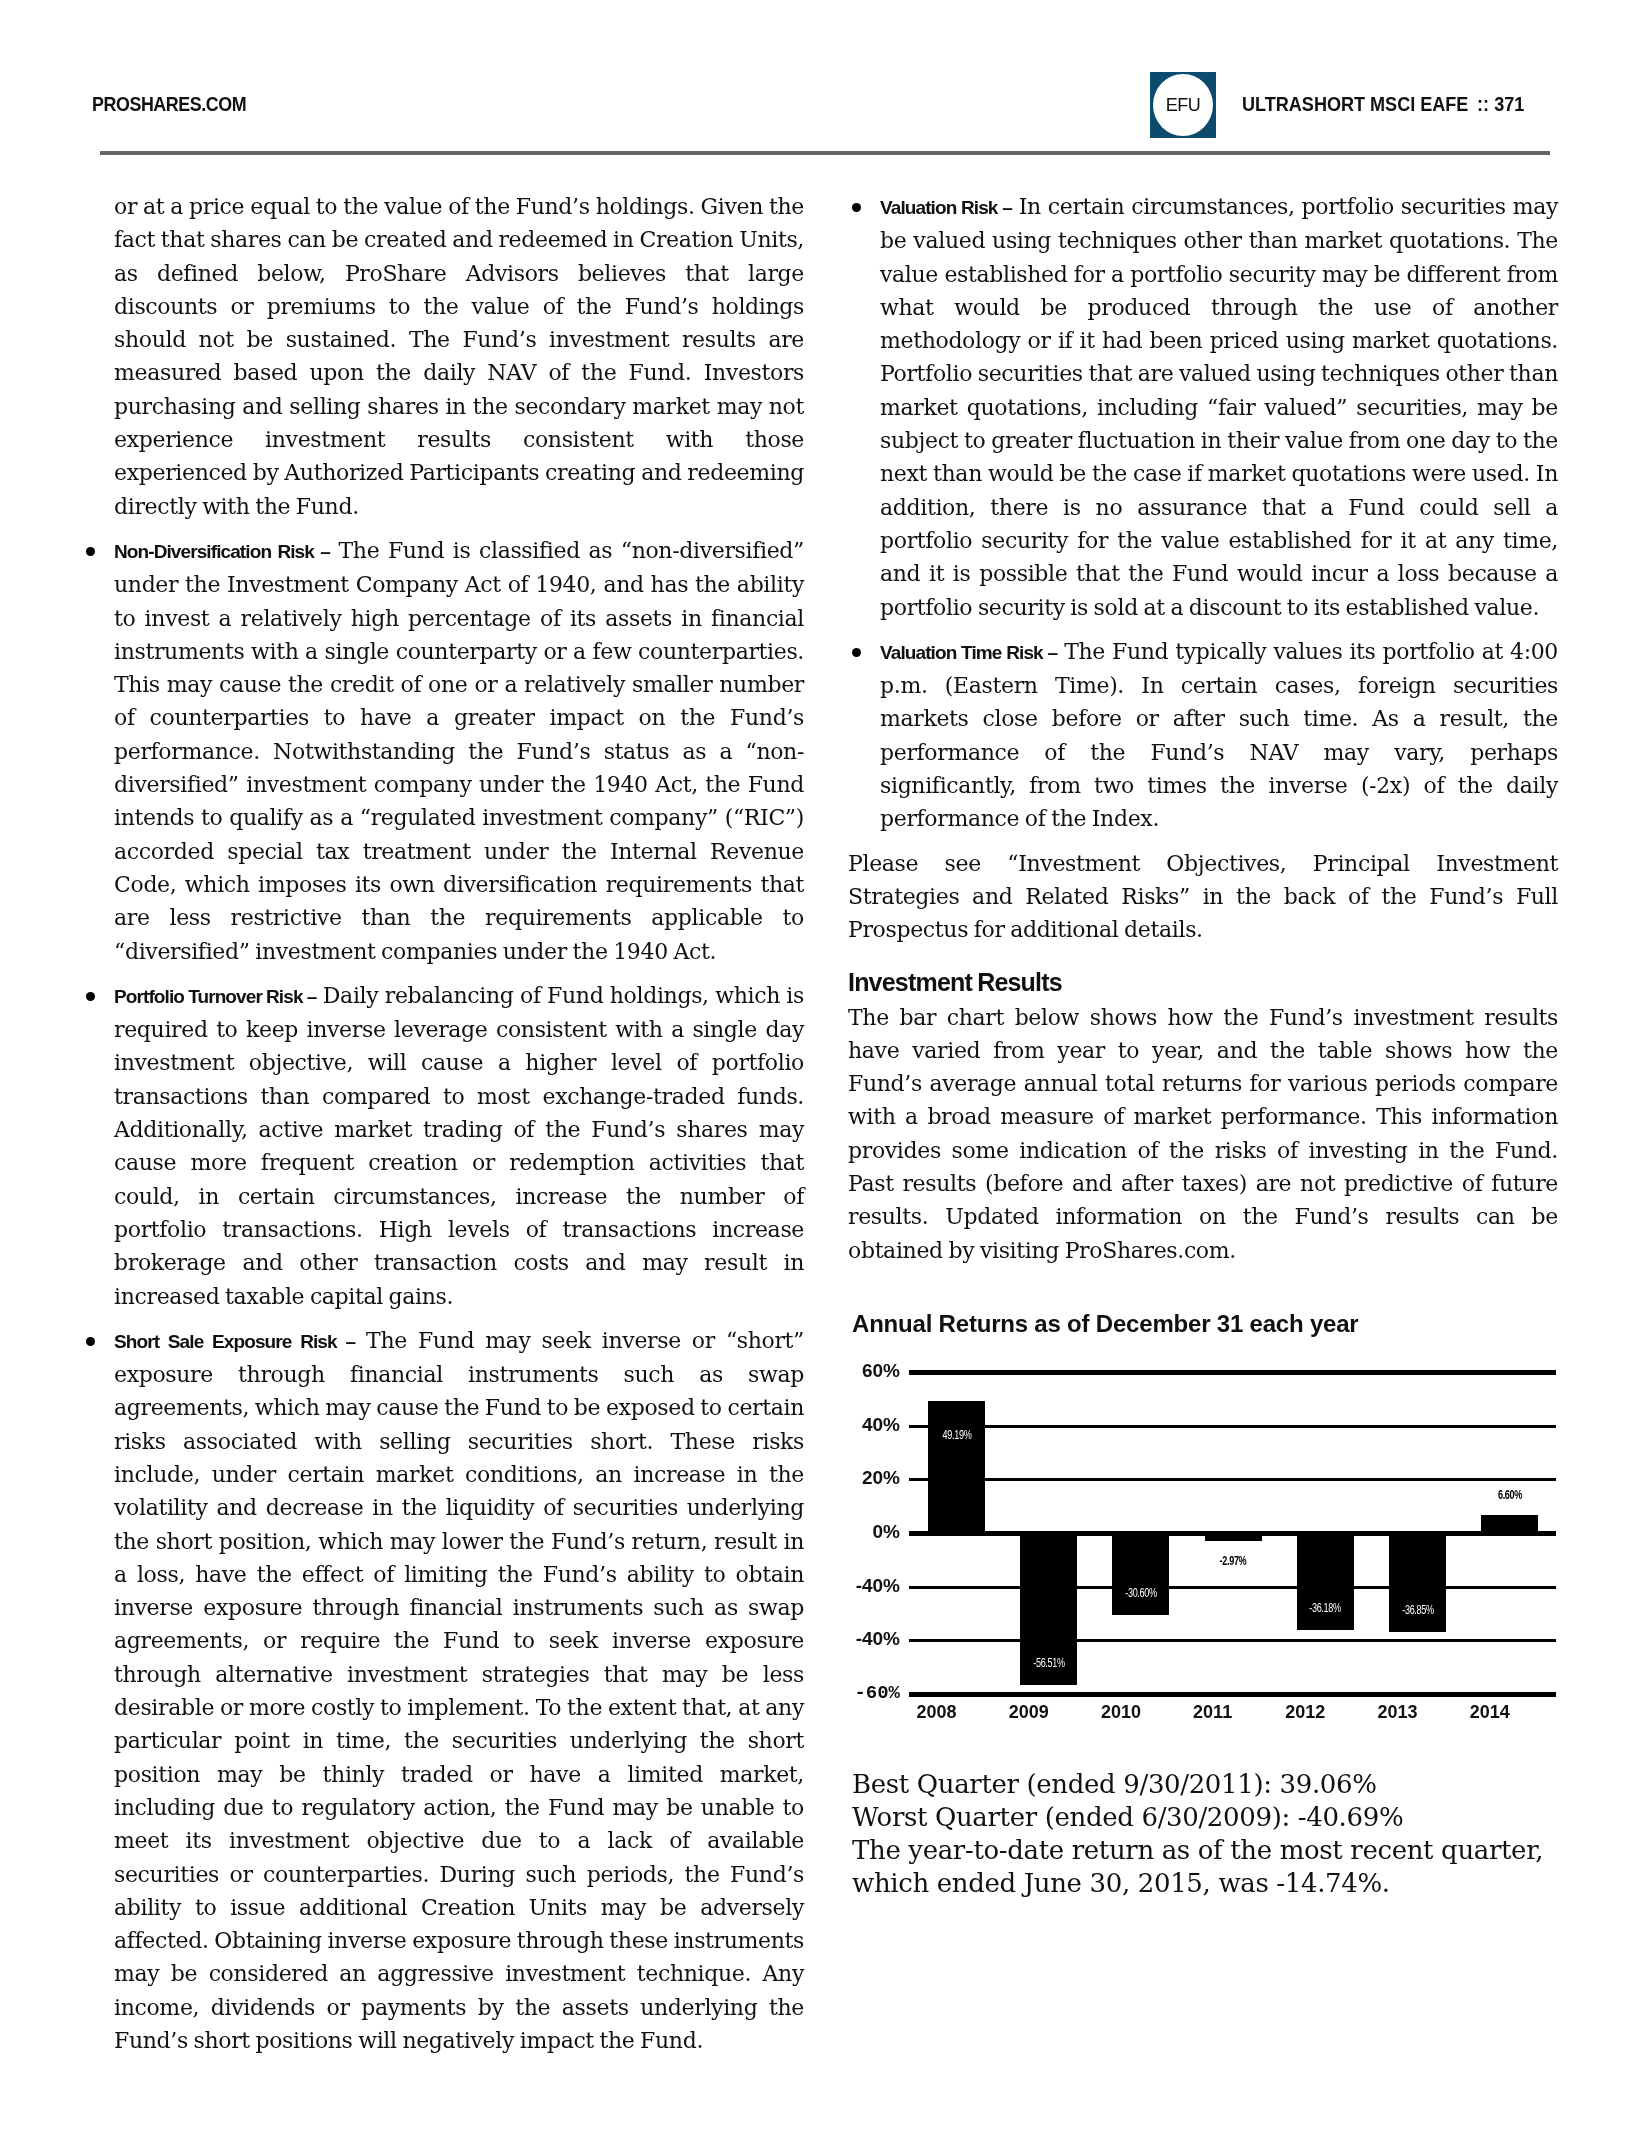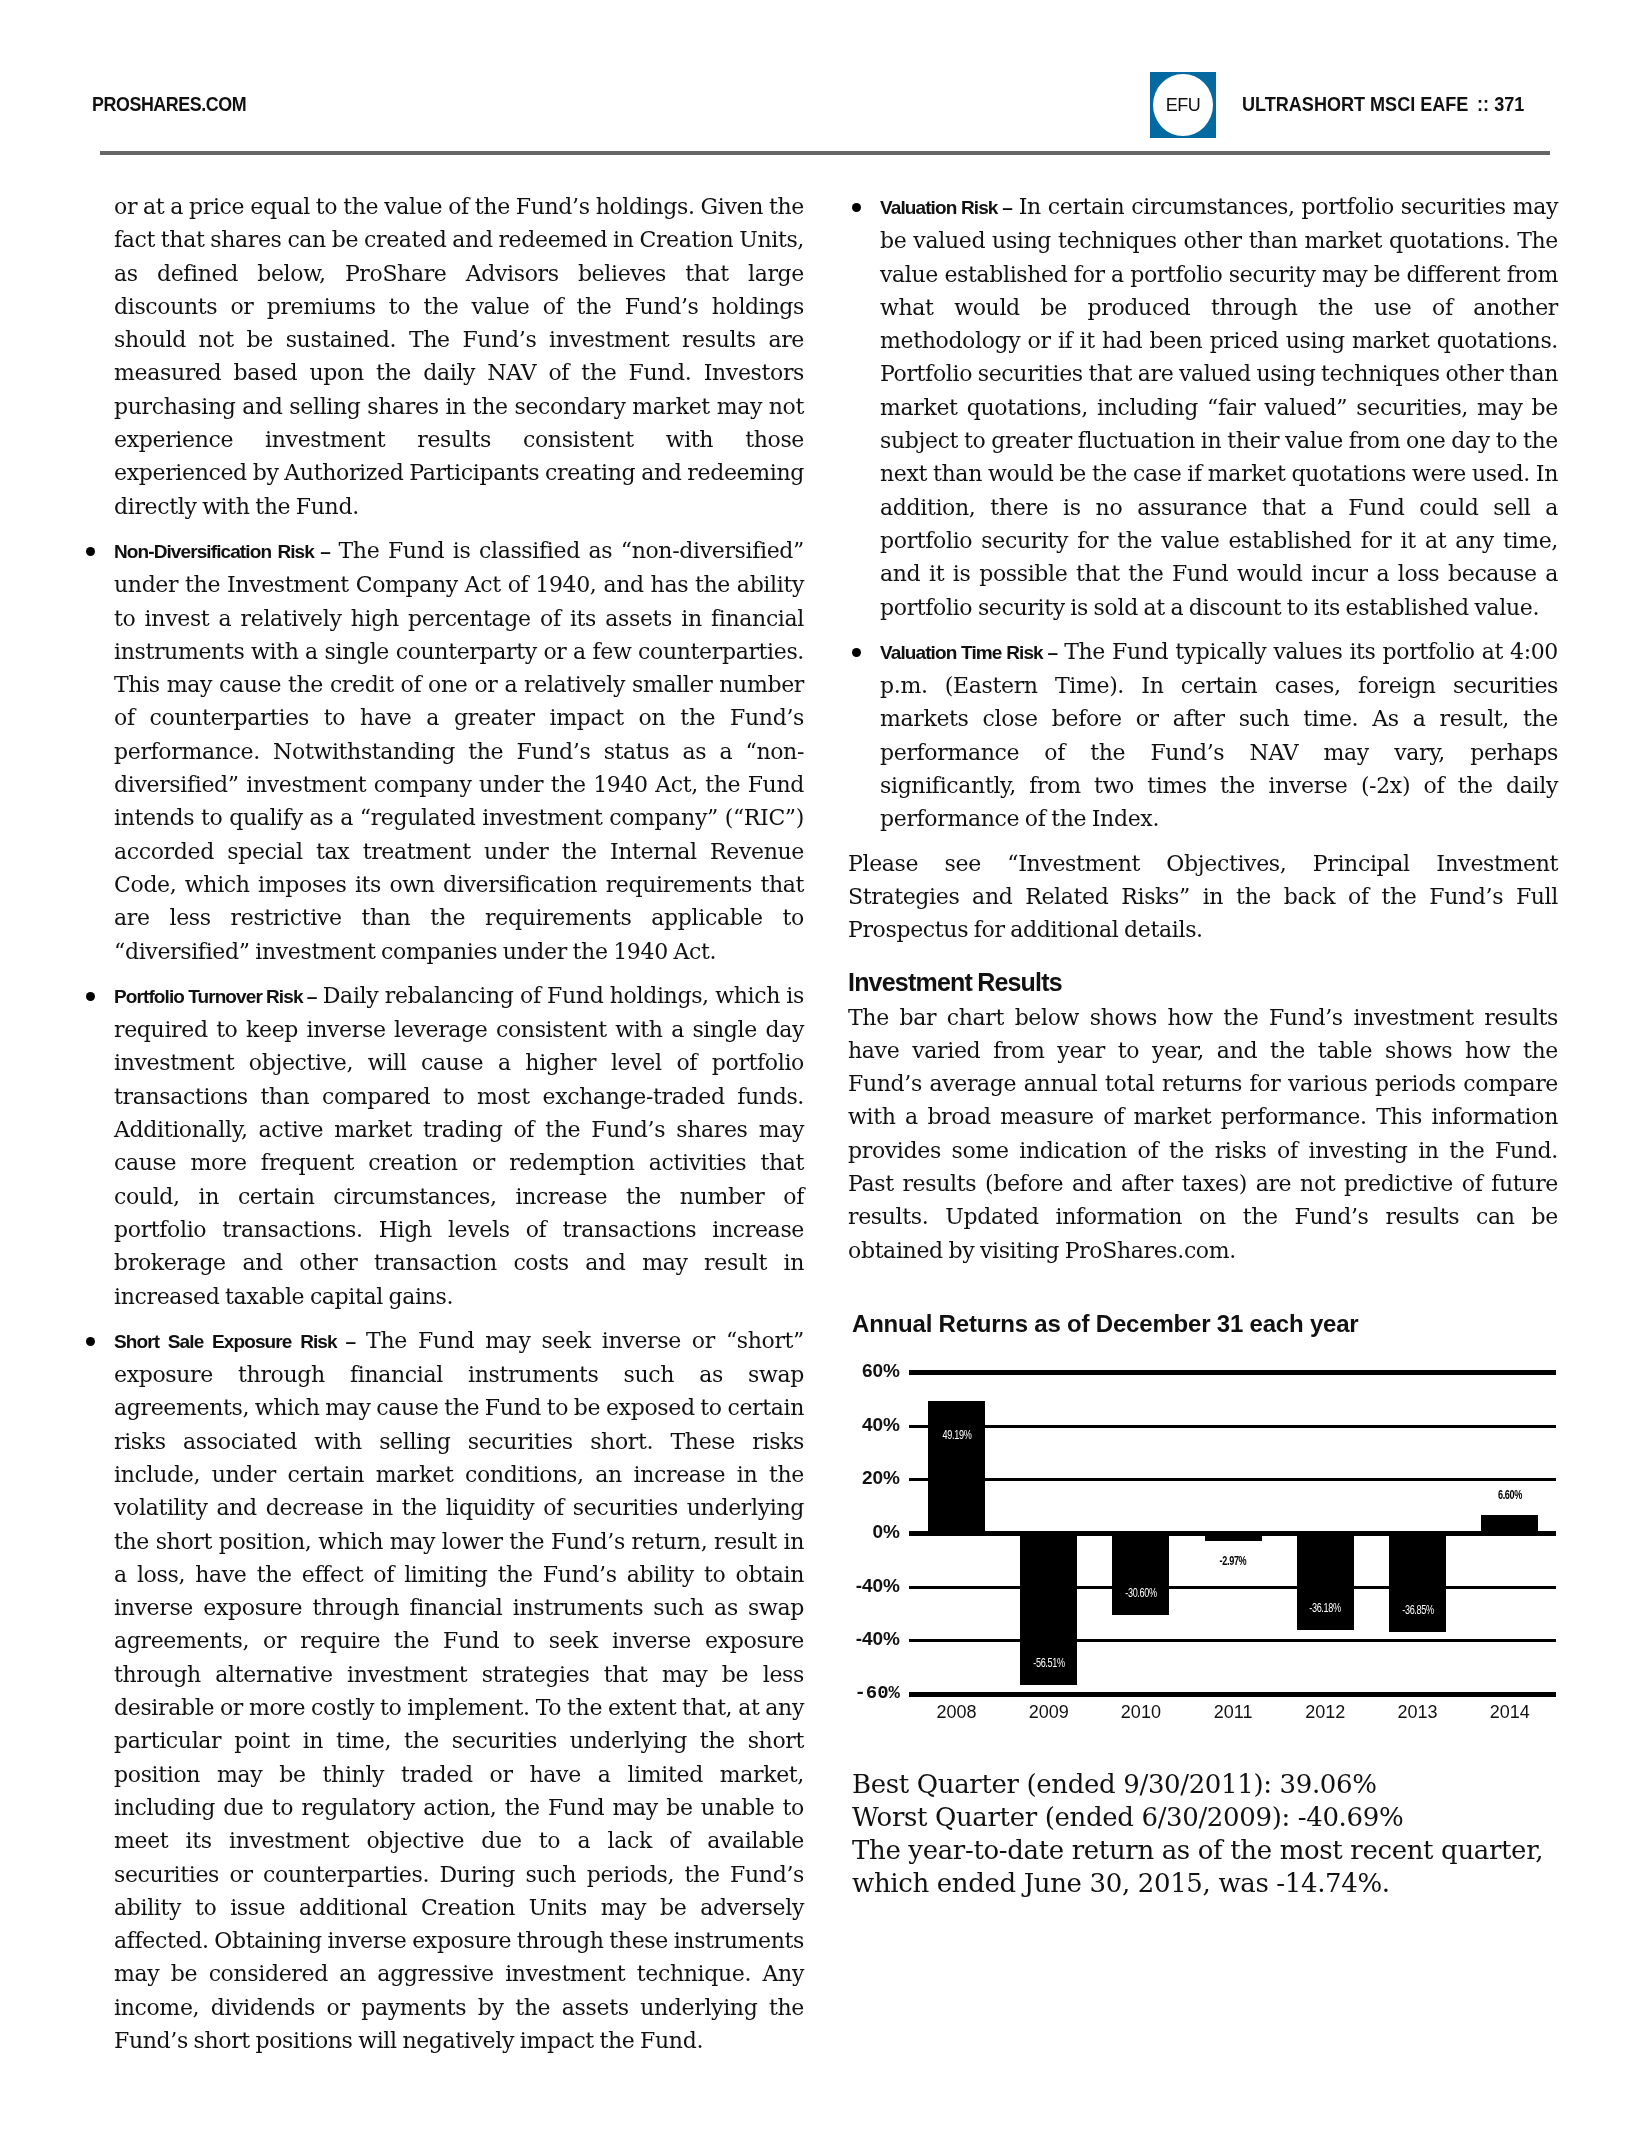--- a/index.html
+++ b/index.html
@@ -7,21 +7,21 @@
   body { position: relative; color: #111; font-family: "DejaVu Serif", serif; }
 
   
   .hdr-left {
     position: absolute; left: 92px; top: 92px;
     font-family: "Liberation Sans", sans-serif; font-weight: bold;
     font-size: 21px; letter-spacing: -0.5px; transform: scaleX(0.85); transform-origin: left center;
   }
   .hdr-badge {
     position: absolute; left: 1150px; top: 72px; width: 66px; height: 66px;
-    background: #0369a1; display: flex; align-items: center; justify-content: center;
+    background: #0c4a6e; display: flex; align-items: center; justify-content: center;
   }
   .hdr-badge .circle {
     width: 60px; height: 62px; border-radius: 50%; background: #fff;
     display: flex; align-items: center; justify-content: center;
     font-family: "Liberation Sans", sans-serif; font-size: 18px; letter-spacing: -0.5px;
   }
   .hdr-right {
     position: absolute; left: 1242px; top: 92px;
     font-family: "Liberation Sans", sans-serif; font-weight: bold;
     font-size: 21px; white-space: nowrap; transform: scaleX(0.86); transform-origin: left center;
@@ -71,22 +71,22 @@
   }
   .bar { position: absolute; background: #000; width: 57px; }
   .bar-label {
     position: absolute; width: 80px; text-align: center;
     font-family: "Liberation Sans", sans-serif; font-size: 13px; letter-spacing: -0.5px;
     transform: scaleX(0.7);
   }
   .bar-label.in { color: #fff; }
   .bar-label.out { color: #000; font-weight: bold; }
   .xtick {
-    position: absolute; width: 80px; text-align: center; top: 352px;
-    font-family: "Liberation Sans", sans-serif; font-weight: normal; font-size: 18px;
+    position: absolute; width: 80px; text-align: left; top: 352px;
+    font-family: "Liberation Sans", sans-serif; font-weight: bold; font-size: 18px;
   }
 
   .quarters {
     position: absolute; left: 852px; top: 1768px; width: 720px;
     font-size: 26px; line-height: 33px; letter-spacing: -0.35px;
   }
 </style>
 </head>
 <body>
 

